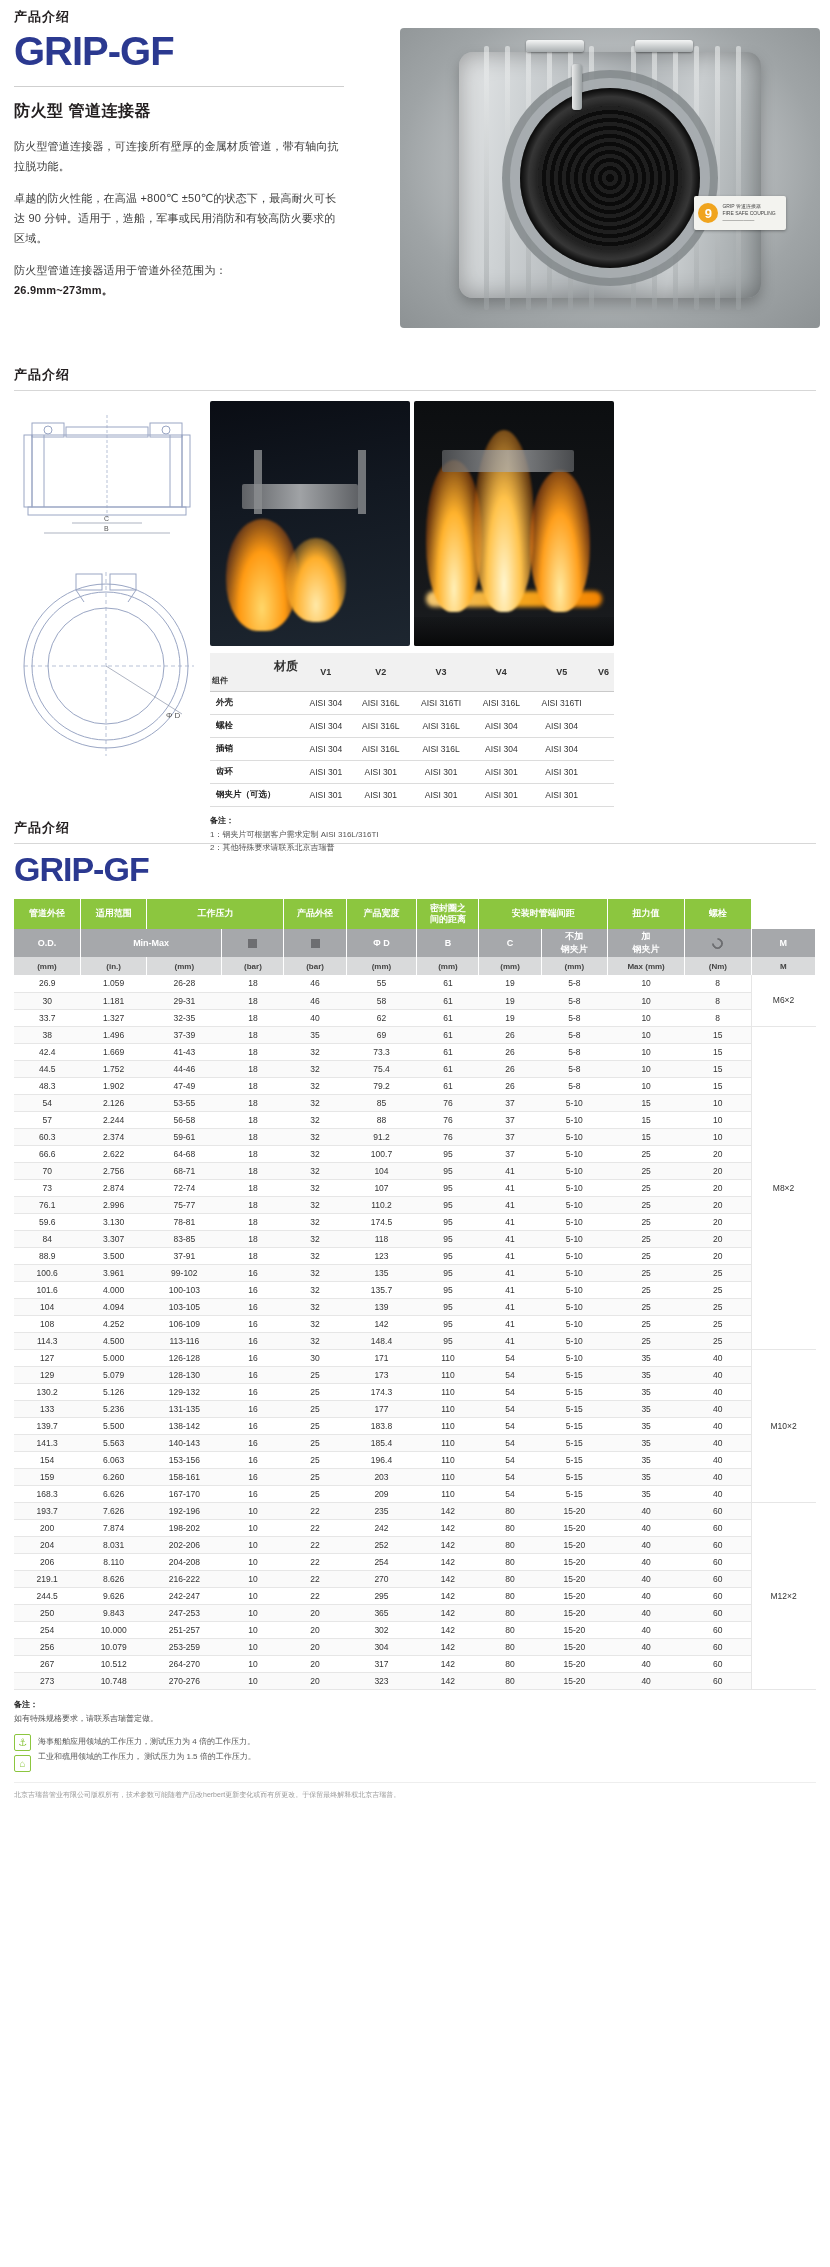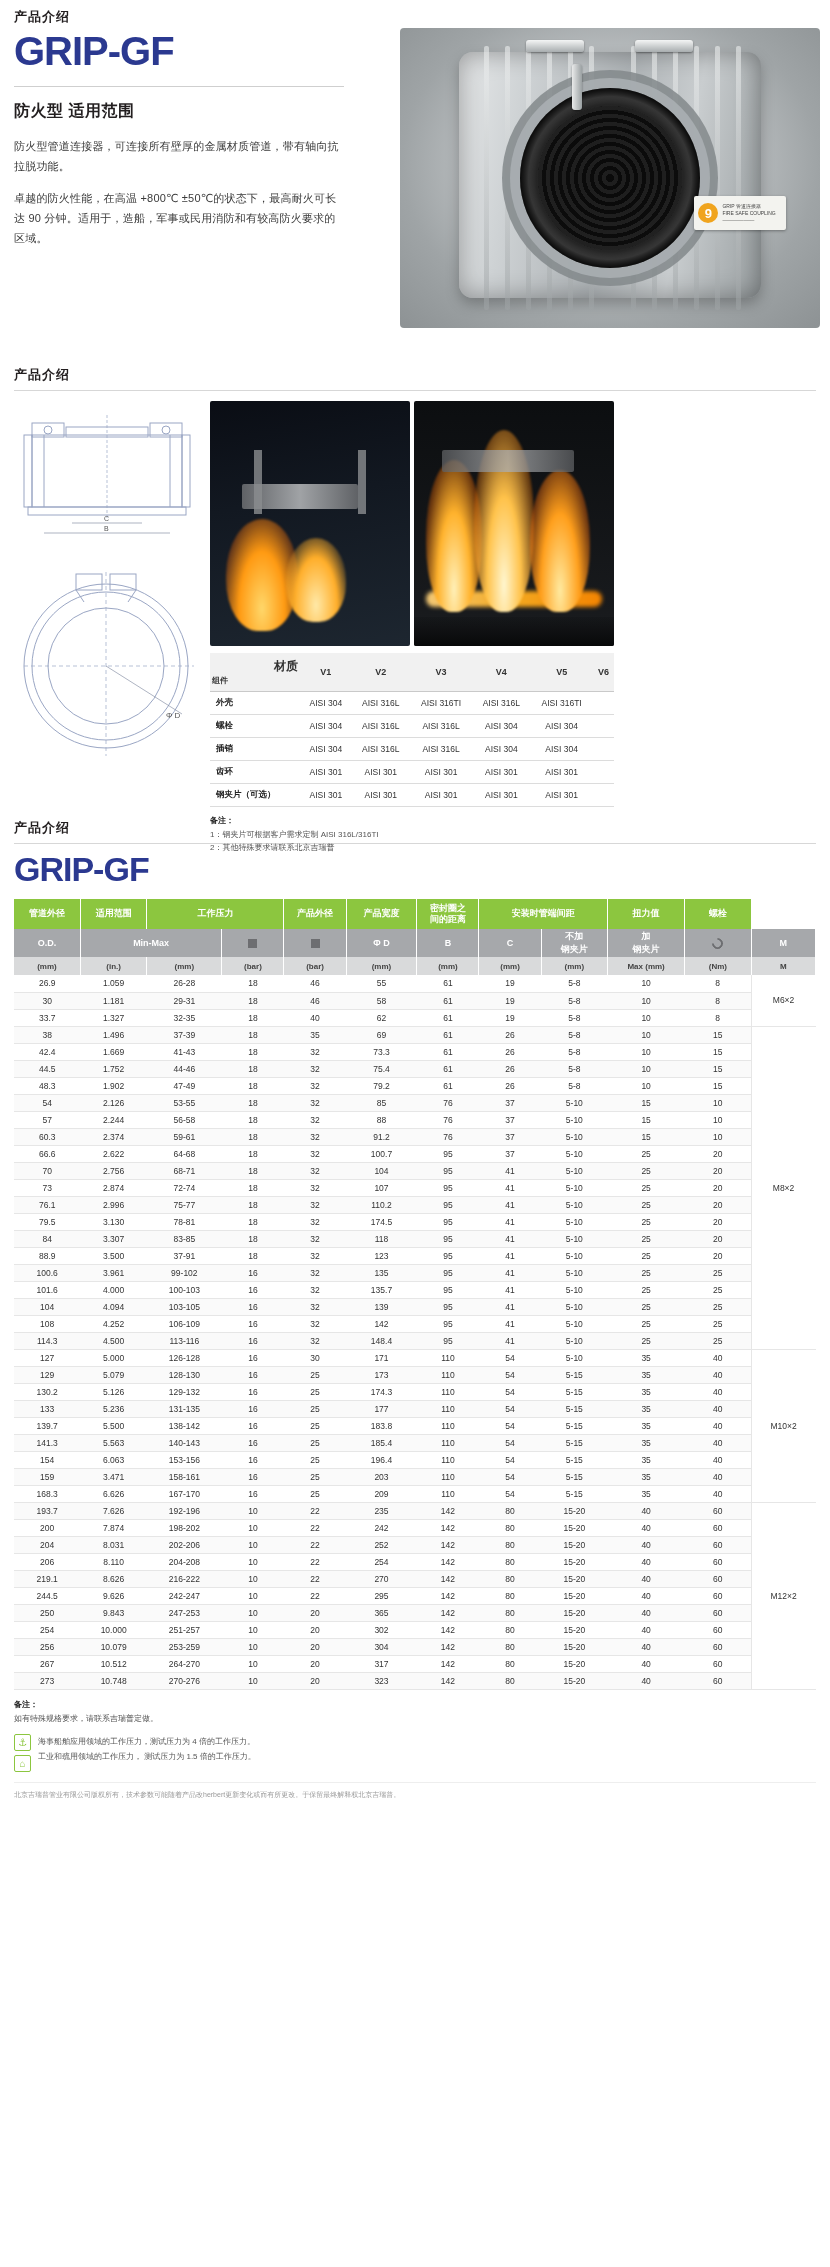--- a/index.html
+++ b/index.html
@@ -184,23 +184,27 @@
 </head>
 <body>
 
 <div class="page">
 
   <div class="hero">
     <div class="hero-left">
       <div class="sec-label">产品介绍</div>
       <div class="brand">GRIP-GF</div>
       <div class="hero-rule"></div>
-      <div class="subtitle">防火型 适用范围</div>
+      <div class="subtitle">防火型 管道连接器</div>
       <div class="para">防火型管道连接器，可连接所有壁厚的金属材质管道，带有轴向抗拉脱功能。</div>
       <div class="para">卓越的防火性能，在高温 +800℃ ±50℃的状态下，最高耐火可长达 90 分钟。适用于，造船，军事或民用消防和有较高防火要求的区域。</div>
+      <div class="para">
+        <span>防火型管道连接器适用于管道外径范围为：</span><br>
+        <b>26.9mm~273mm。</b>
+      </div>
     </div>
 
     <div class="hero-img">
       <div class="clamp-photo">
         <div class="clamp-body"></div>
         <div class="clamp-ribs">
           <i style="left:20%"></i>
             <i style="left:25%"></i>
             <i style="left:30%"></i>
           <i style="left:35%"></i>
@@ -611,21 +615,21 @@
             <td>18</td>
             <td>32</td>
             <td>110.2</td>
             <td>95</td>
             <td>41</td>
             <td>5-10</td>
             <td>25</td>
             <td>20</td>
           </tr>
           <tr>
-            <td>79.5</td>
+            <td>59.6</td>
             <td>3.130</td>
             <td>78-81</td>
             <td>18</td>
             <td>32</td>
             <td>174.5</td>
             <td>95</td>
             <td>41</td>
             <td>5-10</td>
             <td>25</td>
             <td>20</td>
@@ -808,21 +812,21 @@
             <td>25</td>
             <td>196.4</td>
             <td>110</td>
             <td>54</td>
             <td>5-15</td>
             <td>35</td>
             <td>40</td>
           </tr>
           <tr>
             <td>159</td>
-            <td>3.471</td>
+            <td>6.260</td>
             <td>158-161</td>
             <td>16</td>
             <td>25</td>
             <td>203</td>
             <td>110</td>
             <td>54</td>
             <td>5-15</td>
             <td>35</td>
             <td>40</td>
           </tr>

